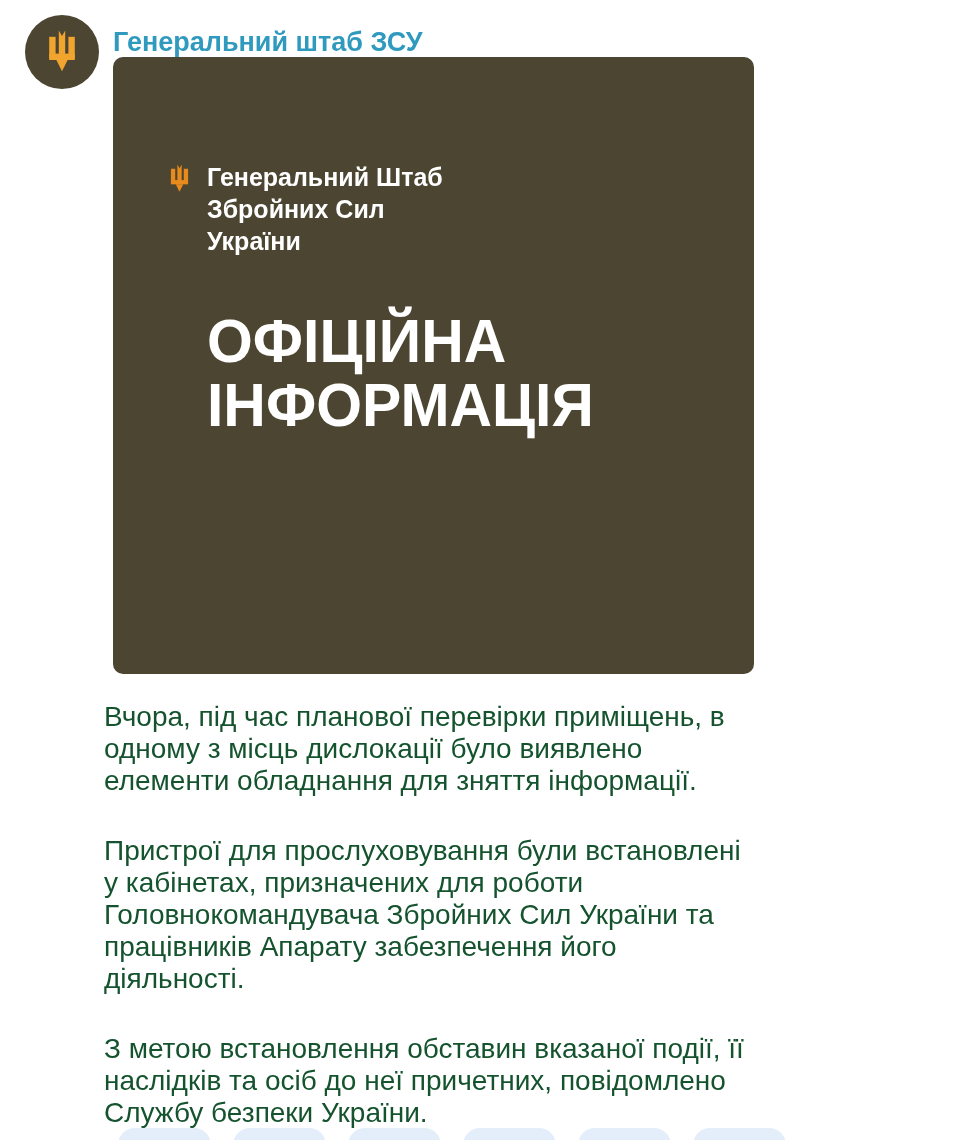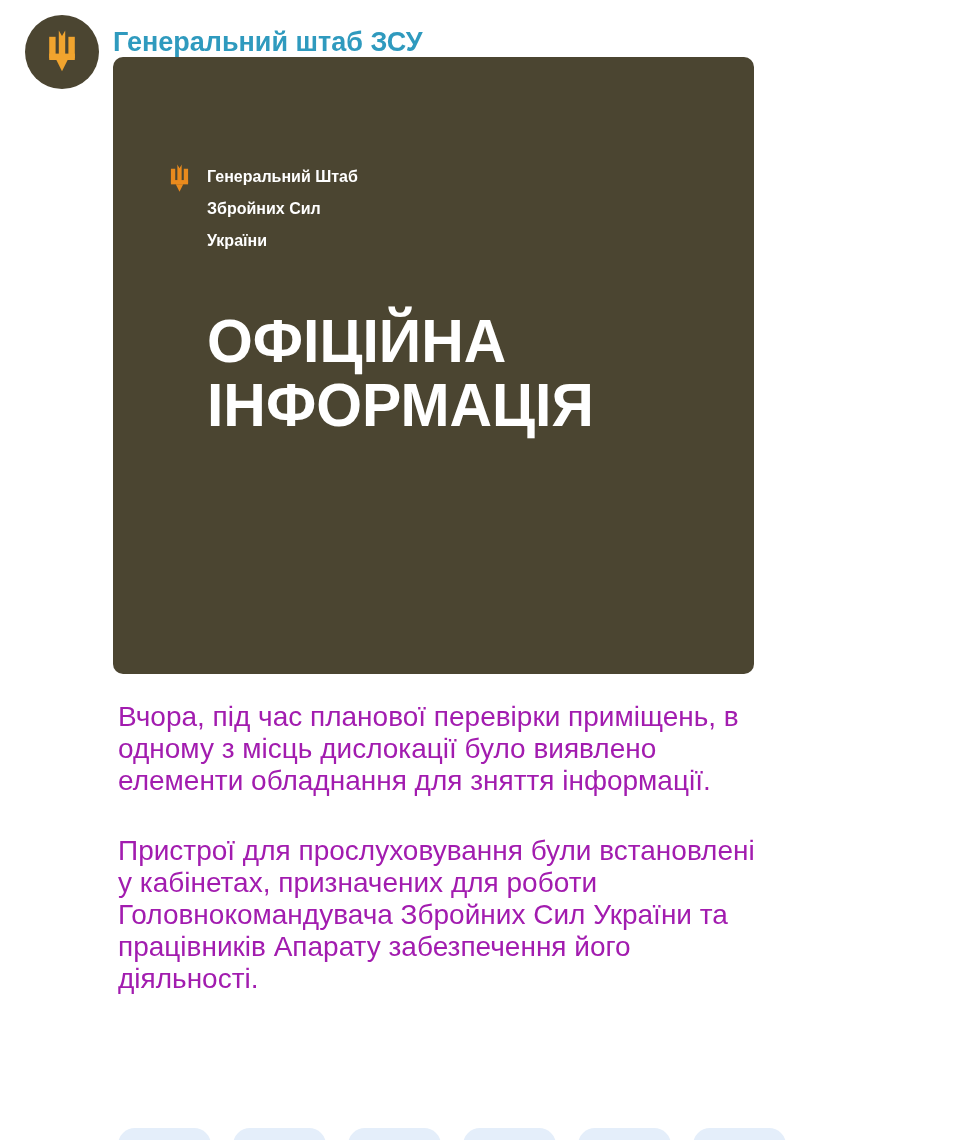--- a/index.html
+++ b/index.html
@@ -50,44 +50,44 @@
     align-items: flex-start;
   }
   .poster-header svg {
     width: 23px; height: 30px;
     margin-top: 3px;
     flex: 0 0 auto;
   }
   .org-name {
     margin-left: 16px;
     color: #ffffff;
-    font-size: 16px;
+    font-size: 25px;
     font-weight: 700;
     line-height: 32px;
     white-space: pre-line;
   }
   .poster-title {
     position: absolute;
     left: 94px; top: 252px;
     color: #ffffff;
     font-size: 62px;
     font-weight: 700;
     line-height: 64px;
     letter-spacing: 0px;
     white-space: pre-line;
     transform: scaleX(0.95);
     transform-origin: left top;
   }
 
   
   .message-text {
     position: absolute;
-    left: 118px; top: 701px;
+    left: 104px; top: 701px;
     width: 740px;
-    color: #a21caf;
+    color: #14532d;
     font-size: 28px;
     line-height: 32px;
   }
   .message-text p {
     white-space: pre-line;
     margin: 0 0 38px 0;
   }
   .message-text p:last-child { margin-bottom: 0; }
 
   
@@ -138,20 +138,23 @@
 
 <div class="message-text">
   <p>Вчора, під час планової перевірки приміщень, в
 одному з місць дислокації було виявлено
 елементи обладнання для зняття інформації.</p>
   <p>Пристрої для прослуховування були встановлені
 у кабінетах, призначених для роботи
 Головнокомандувача Збройних Сил України та
 працівників Апарату забезпечення його
 діяльності.</p>
+  <p>З метою встановлення обставин вказаної події, її
+наслідків та осіб до неї причетних, повідомлено
+Службу безпеки України.</p>
 </div>
 
 <div class="reactions-row">
     <div class="pill"></div>
     <div class="pill"></div>
     <div class="pill"></div>
     <div class="pill"></div>
     <div class="pill"></div>
     <div class="pill"></div>
   </div>

